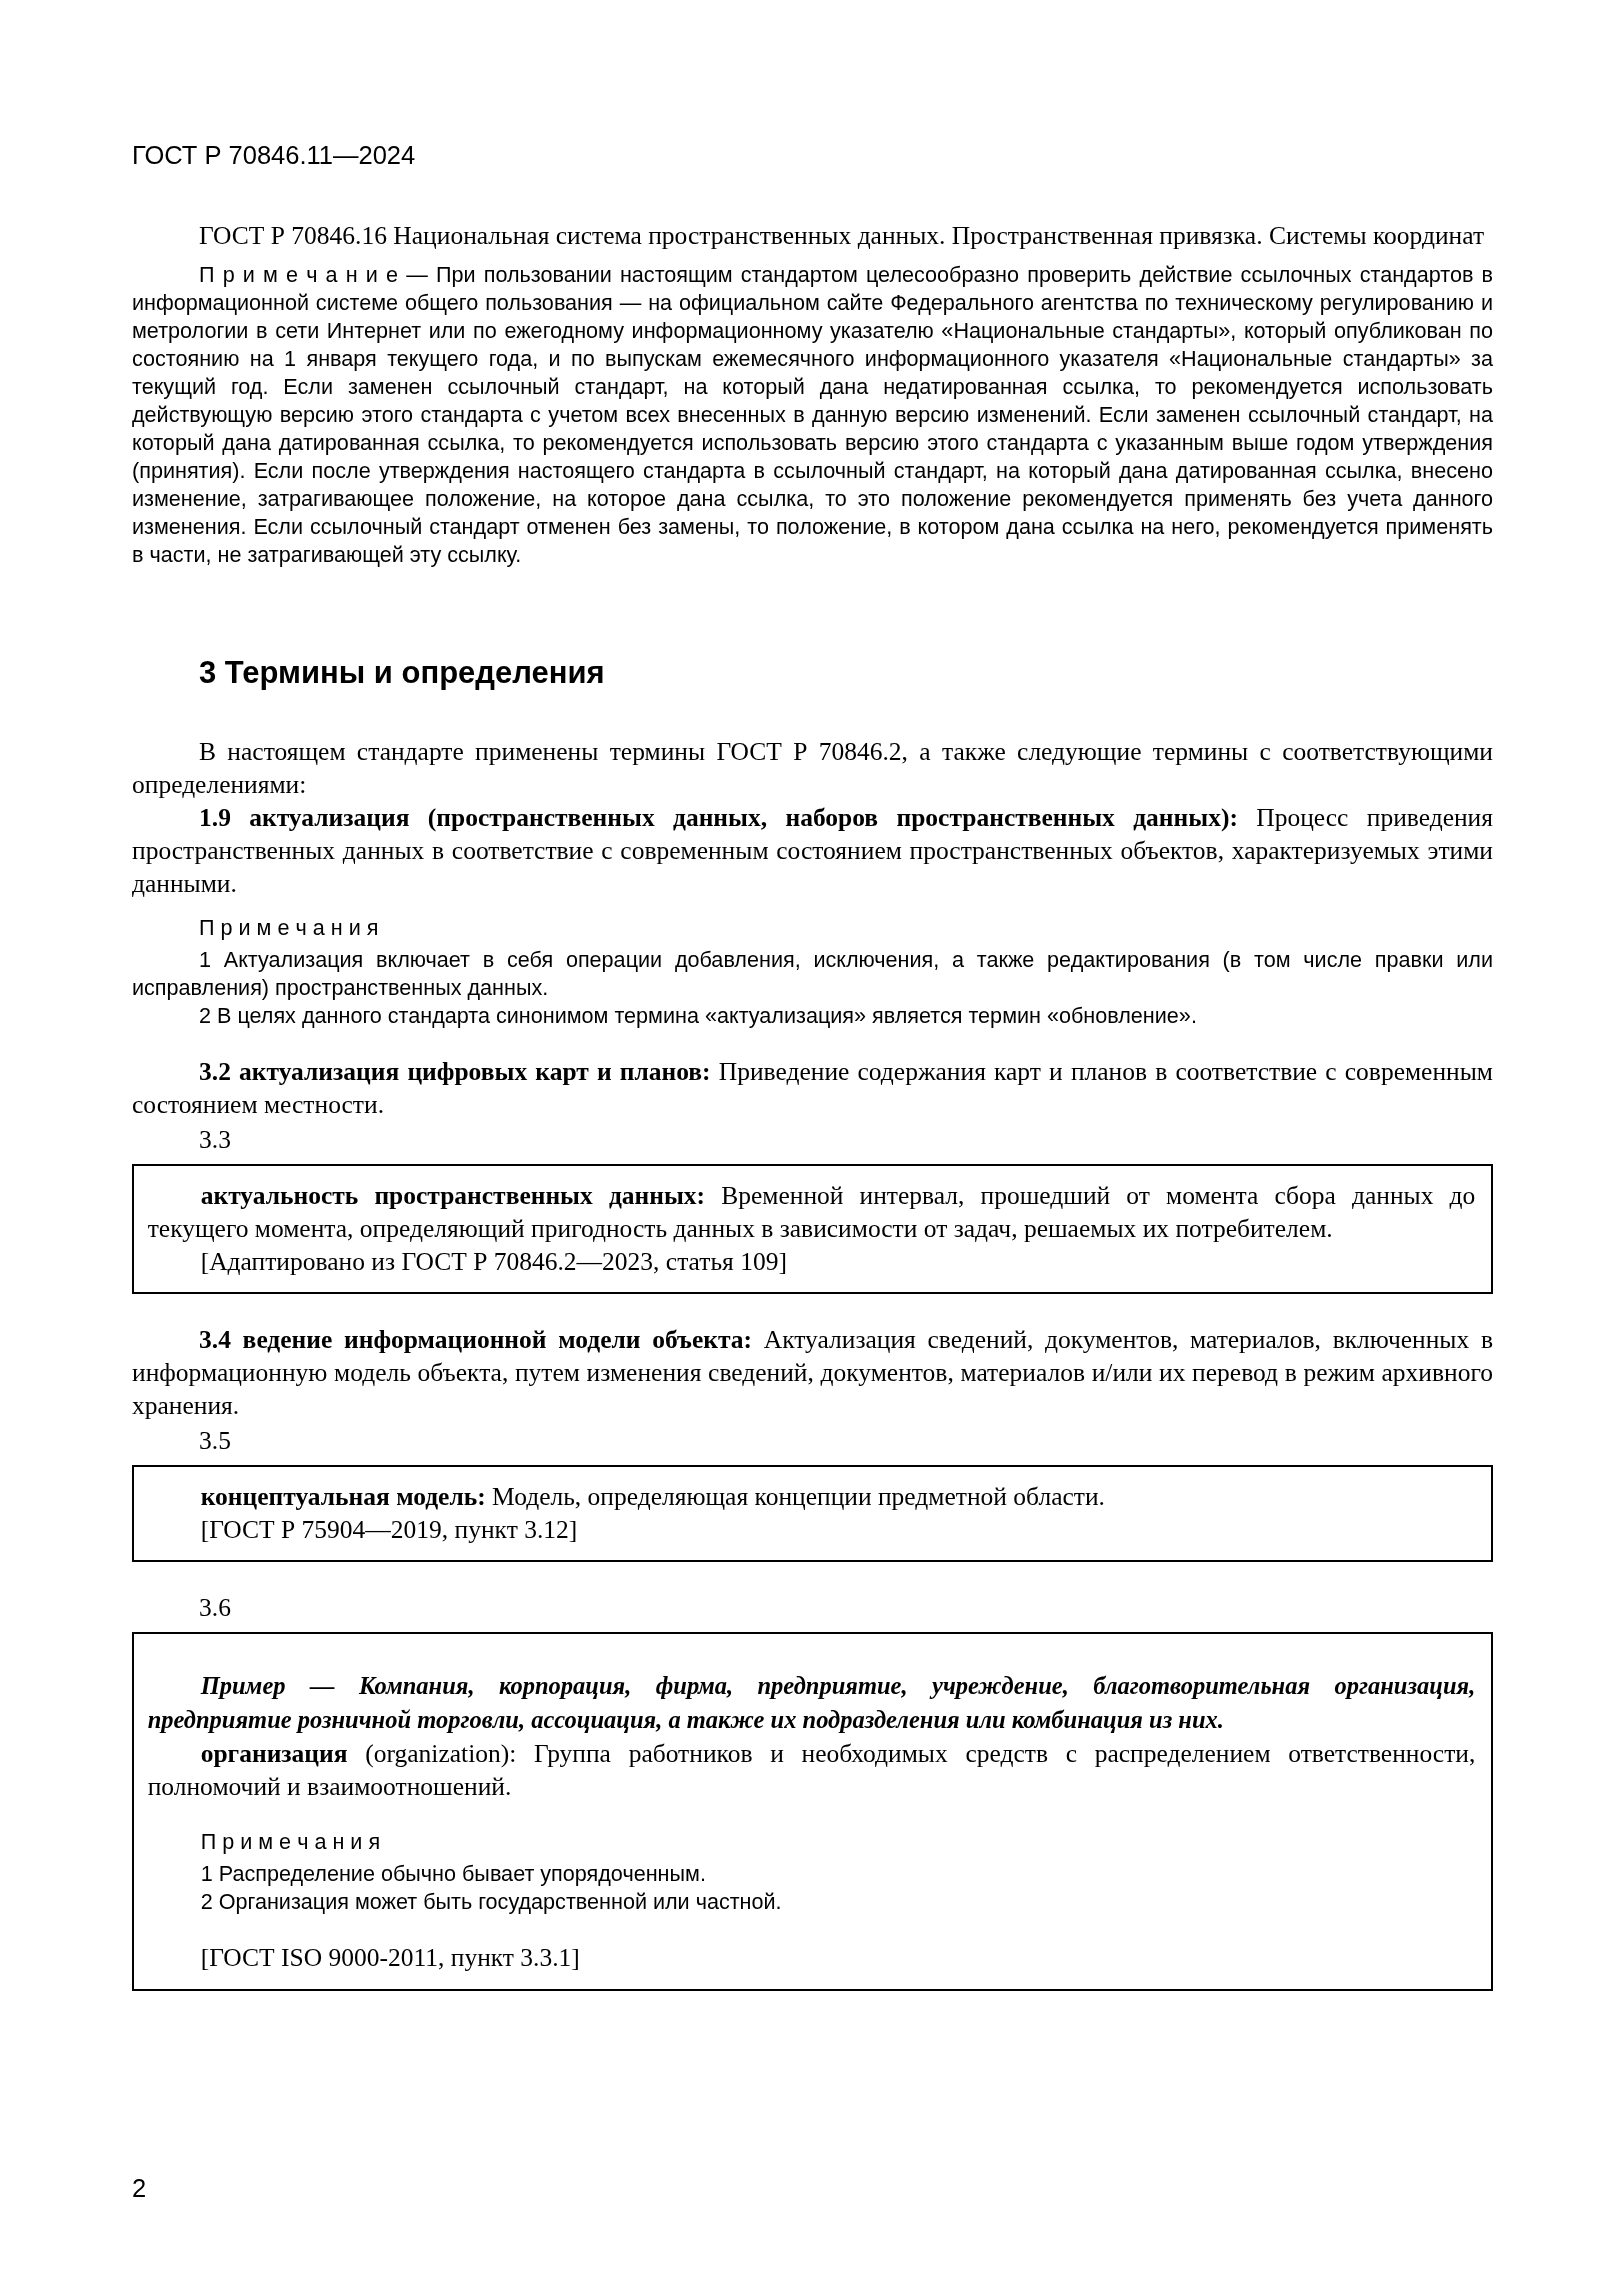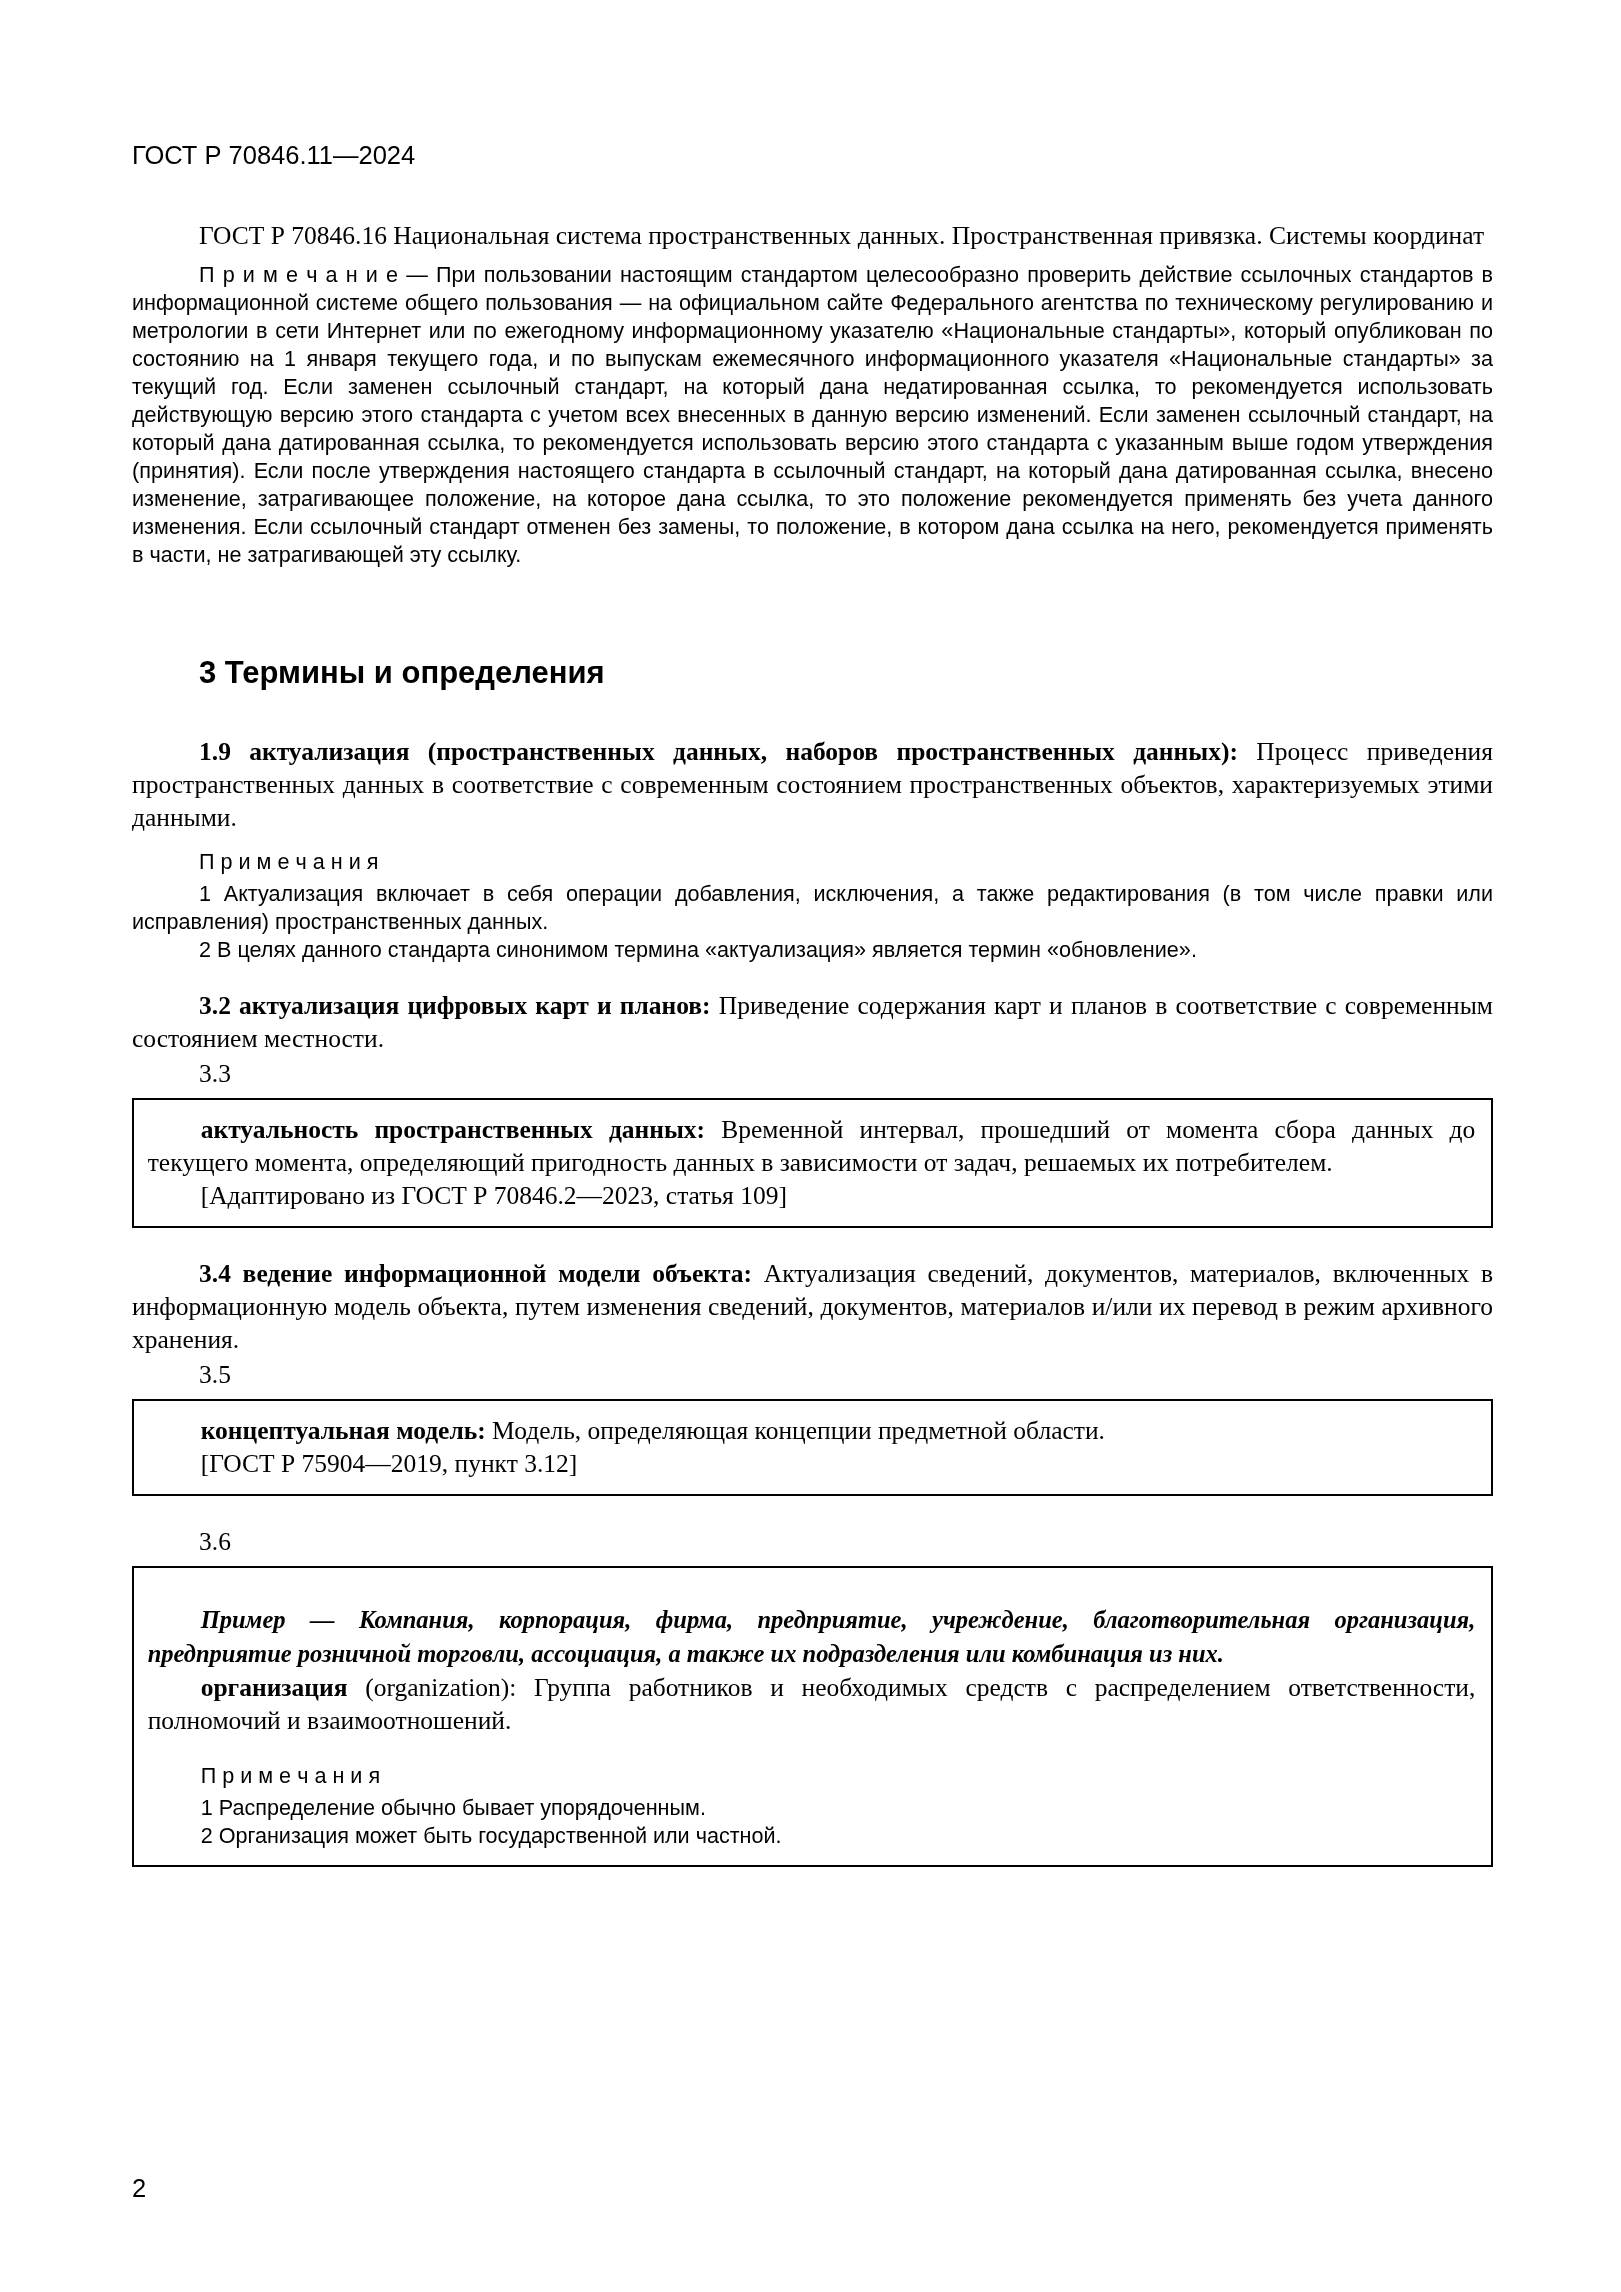--- a/index.html
+++ b/index.html
@@ -88,20 +88,21 @@
   <div class="doc-header">
     <span class="doc-num">ГОСТ Р 70846.11—2024</span>
   </div>
 
   <p class="body indent ref">ГОСТ Р 70846.16  Национальная система пространственных данных. Пространственная привязка. Системы координат</p>
 
   <p class="note indent note-para"><span>П р и м е ч а н и е</span><span>  — При пользовании настоящим стандартом целесообразно проверить действие ссылочных стандартов в информационной системе общего пользования — на официальном сайте Федерального агентства по техническому регулированию и метрологии в сети Интернет или по ежегодному информационному указателю «Национальные стандарты», который опубликован по состоянию на 1 января текущего года, и по выпускам ежемесячного информационного указателя «Национальные стандарты» за текущий год. Если заменен ссылочный стандарт, на который дана недатированная ссылка, то рекомендуется использовать действующую версию этого стандарта с учетом всех внесенных в данную версию изменений. Если заменен ссылочный стандарт, на который дана датированная ссылка, то рекомендуется использовать версию этого стандарта с указанным выше годом утверждения (принятия). Если после утверждения настоящего стандарта в ссылочный стандарт, на который дана датированная ссылка, внесено изменение, затрагивающее положение, на которое дана ссылка, то это положение рекомендуется применять без учета данного изменения. Если ссылочный стандарт отменен без замены, то положение, в котором дана ссылка на него, рекомендуется применять в части, не затрагивающей эту ссылку.</span></p>
 
   <h2 class="section-title">3  Термины и определения</h2>
 
+  <p class="body indent">В настоящем стандарте применены термины ГОСТ Р 70846.2, а также следующие термины с соответствующими определениями:</p>
 
   <p class="body indent"><b>1.9 актуализация (пространственных данных, наборов пространственных данных):</b><span> Процесс приведения пространственных данных в соответствие с современным состоянием пространственных объектов, характеризуемых этими данными.</span></p>
 
   <div class="notes-block">
     <p class="note indent nlabel">П р и м е ч а н и я</p>
     <p class="note indent">1  Актуализация включает в себя операции добавления, исключения, а также редактирования (в том числе правки или исправления) пространственных данных.</p>
     <p class="note indent">2  В целях данного стандарта синонимом термина «актуализация» является термин «обновление».</p>
   </div>
 
   <p class="body indent"><b>3.2 актуализация цифровых карт и планов:</b><span> Приведение содержания карт и планов в соответствие с современным состоянием местности.</span></p>
@@ -123,18 +124,19 @@
   </div>
 
   <p class="body indent mt-term-lg">3.6</p>
 
   <div class="def-box">
     <p class="body bindent example">Пример — Компания, корпорация, фирма, предприятие, учреждение, благотворительная организация, предприятие розничной торговли, ассоциация, а также их подразделения или комбинация из них.</p>
     <p class="body bindent"><b>организация</b><span> (organization): Группа работников и необходимых средств с распределением ответственности, полномочий и взаимоотношений.</span></p>
     <p class="note bindent box-nlabel">П р и м е ч а н и я</p>
     <p class="note bindent">1  Распределение обычно бывает упорядоченным.</p>
     <p class="note bindent">2  Организация может быть государственной или частной.</p>
+    <p class="body bindent box-source">[ГОСТ ISO 9000-2011, пункт 3.3.1]</p>
   </div>
 
   <div class="page-number">2</div>
 
 </div>
 
 
 </body></html>

